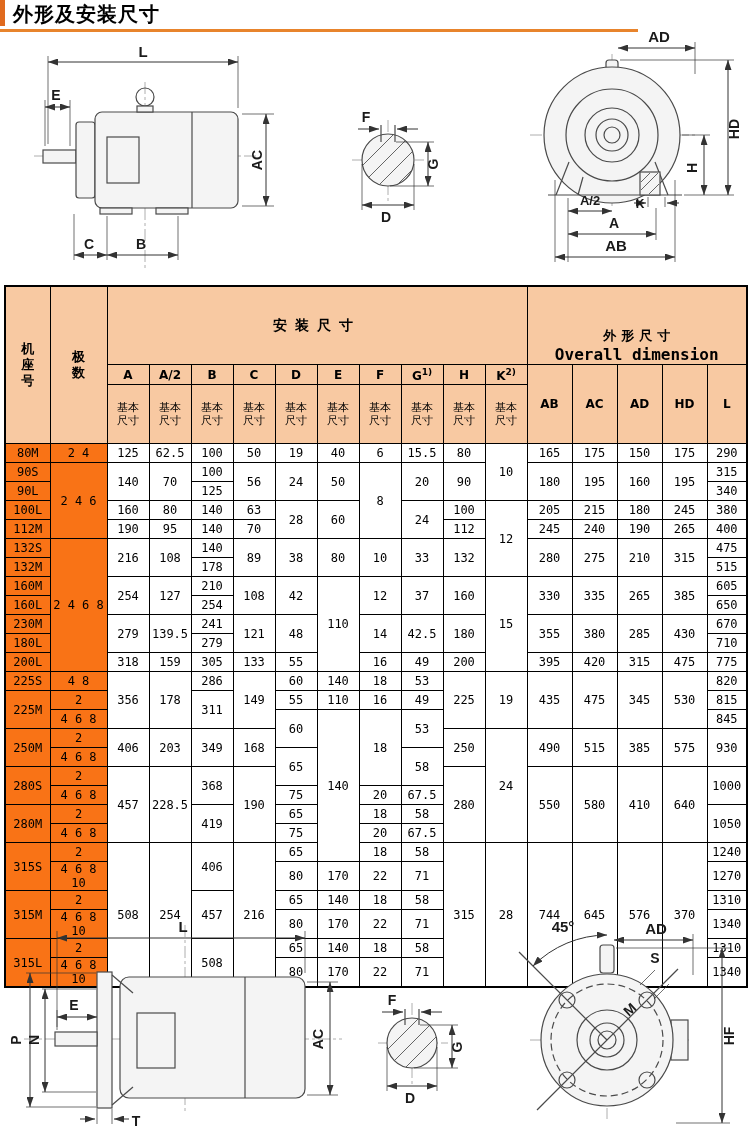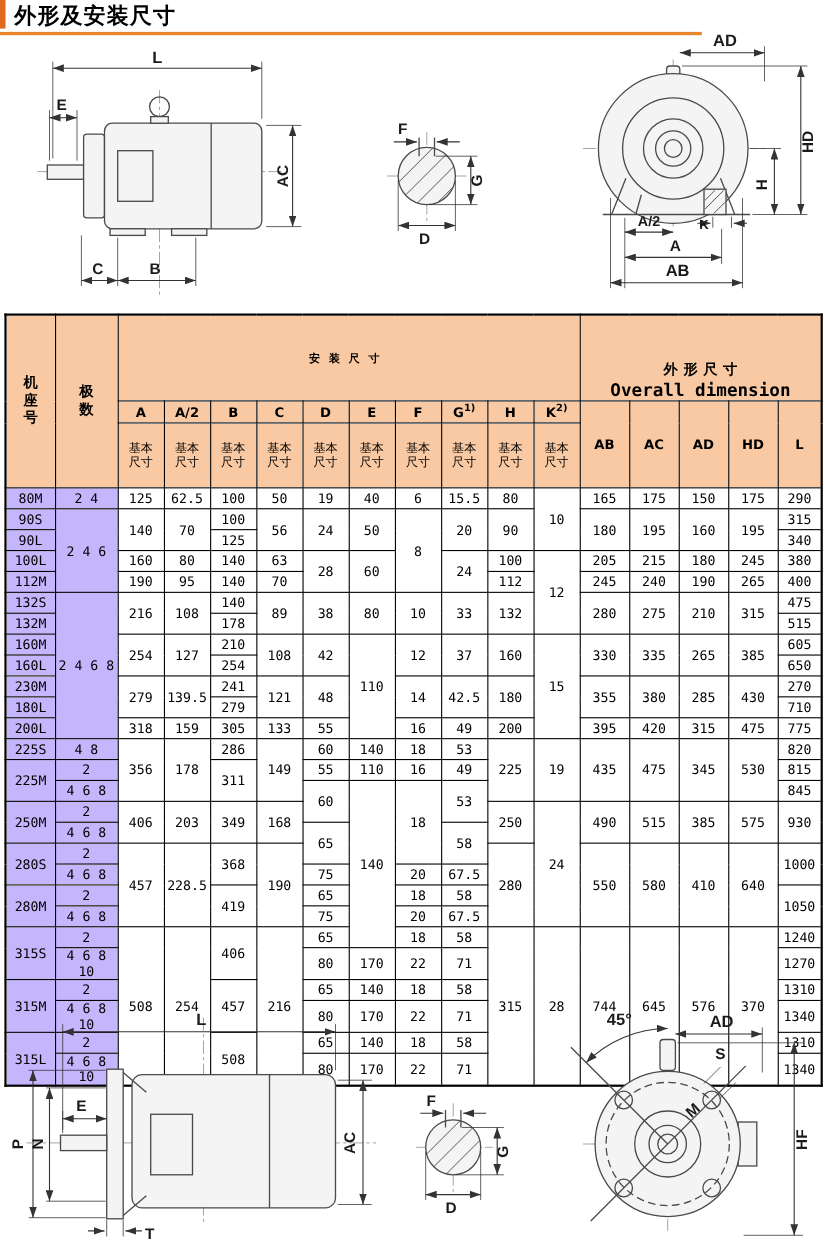--- a/index.html
+++ b/index.html
@@ -24,30 +24,30 @@
   .cl{stroke:#999;stroke-width:0.8;stroke-dasharray:12 3 3 3;fill:none;}
   .hatch{stroke:#555;stroke-width:0.9;}
   
   table.dims{position:absolute;top:285px;left:4px;border-collapse:collapse;table-layout:fixed;
     border:2px solid #000;}
   table.dims th,table.dims td{border:1px solid #000;text-align:center;vertical-align:middle;padding:0;
     overflow:hidden;}
   table.dims thead th{background:#f8c9a2;font-family:"DejaVu Sans","Liberation Sans",sans-serif;}
   thead tr.r1{height:34px;} thead tr.r2{height:20px;} thead tr.r3{height:32px;}
   tbody tr{height:19px;}
-  th.group{font-size:10px;font-weight:bold;letter-spacing:8px;padding-left:8px;}
+  th.group{font-size:14px;font-weight:bold;letter-spacing:8px;padding-left:8px;}
   th.letter{font-size:12px;font-weight:bold;font-family:"DejaVu Sans Mono",monospace;}
   th.letter sup{font-size:9px;}
   th.basic{font-size:11px;font-weight:normal;line-height:13px;}
   .bwrap{width:24px;margin:16px auto;}
   .vwrap{width:15px;margin:0 auto;font-size:13px;line-height:16px;font-weight:bold;}
   .ovcn{font-size:13px;font-weight:bold;letter-spacing:5px;padding-left:5px;margin-top:40px;}
   .oven{font-size:16px;font-weight:bold;font-family:"DejaVu Sans Mono",monospace;letter-spacing:0;}
   tbody td{font-family:"DejaVu Sans Mono","Liberation Mono",monospace;font-size:12px;color:#000;background:#fff;}
-  tbody td.c-frame,tbody td.c-poles{background:#c4b5fd;font-size:12px;}
+  tbody td.c-frame,tbody td.c-poles{background:#f97316;font-size:12px;}
 </style>
 </head>
 <body>
 
 <div class="title-bar">
   <div class="title-accent"></div>
   <div class="title-text">外形及安装尺寸</div>
 </div>
 
 <svg id="svgT" class="strip" viewBox="0 0 750 253">
@@ -387,21 +387,21 @@
         <td>241</td>
         <td rowspan="2">121</td>
         <td rowspan="2">48</td>
         <td rowspan="2">14</td>
         <td rowspan="2">42.5</td>
         <td rowspan="2">180</td>
         <td rowspan="2">355</td>
         <td rowspan="2">380</td>
         <td rowspan="2">285</td>
         <td rowspan="2">430</td>
-        <td>270</td>
+        <td>670</td>
       </tr>
       <tr>
         <td class="c-frame">180L</td>
         <td>279</td>
         <td>710</td>
       </tr>
       <tr>
         <td class="c-frame">200L</td>
         <td>318</td>
         <td>159</td>

